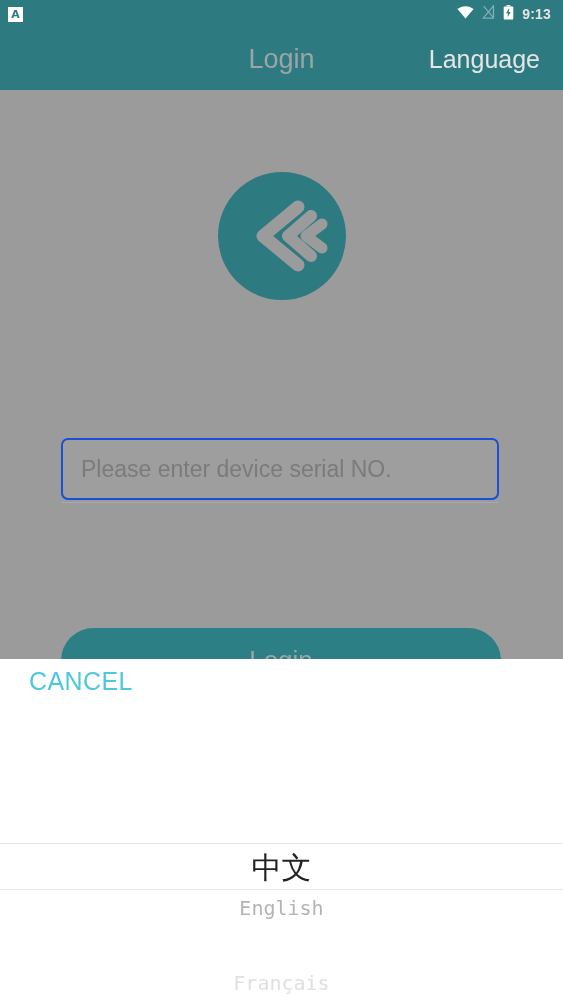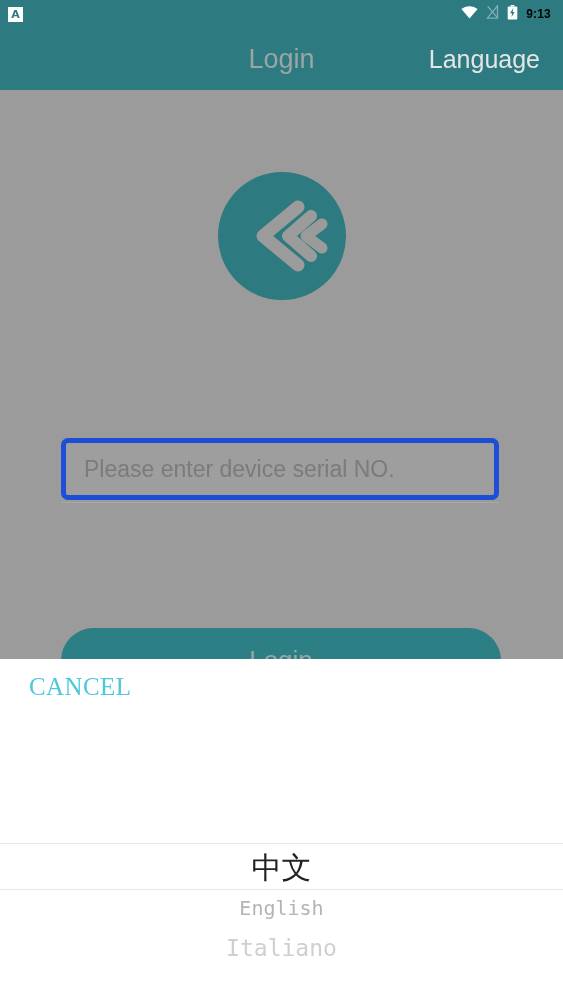--- a/index.html
+++ b/index.html
@@ -20,21 +20,21 @@
   }
   .sb-left { display:flex; align-items:center; gap:6px; }
   .notif-icon {
     width:15px; height:15px; background:#ffffff;
     display:flex; align-items:center; justify-content:center;
     font-size:11px; font-weight:bold; color:#2d7a80;
     line-height:1; font-family:"DejaVu Sans", sans-serif;
   }
   .sb-right { display:flex; align-items:center; gap:8px; }
   .sb-time {
-    color:#000000; font-size:12px; font-weight:bold;
+    color:#e5e5e5; font-size:14px; font-weight:bold;
     font-family:"Liberation Sans", sans-serif; letter-spacing:0.2px;
   }
   .ic { display:block; }
 
   
   .appbar {
     position:absolute; left:0; top:28px; width:563px; height:62px;
     background:#2d7a80;
     display:flex; align-items:center;
   }
@@ -57,21 +57,21 @@
     position:absolute; left:0; right:0; top:82px;
     display:flex; justify-content:center;
   }
   .logo {
     width:128px; height:128px; border-radius:50%;
     background:#2d7a80;
     display:flex; align-items:center; justify-content:center;
   }
   .serial-field {
     position:absolute; left:61px; top:348px; width:438px; height:62px;
-    border:5px solid #1d4ed8; border-radius:7px;
+    border:2px solid #1d4ed8; border-radius:7px;
     background:rgba(255,255,255,0.04);
     display:flex; align-items:center; padding:0 18px;
   }
   .serial-field .ph {
     font-size:23px; color:#7b7b7b; font-weight:400;
     white-space:nowrap;
   }
   .field-underline {
     position:absolute; left:61px; top:412px; width:438px; height:1px;
     background:#a8a8a8;
@@ -86,24 +86,24 @@
 
   
   .sheet {
     position:absolute; left:0; top:659px; width:563px; height:343px;
     background:#ffffff;
   }
   .sheet-actions {
     position:absolute; left:0; top:0; width:563px; height:80px;
   }
   .btn-flat {
-    position:absolute; top:14px;
+    position:absolute; top:8px;
     font-size:25px; font-weight:400; letter-spacing:0.4px;
     color:#4cc8dc; background:none; border:none; cursor:pointer;
-    font-family:Liberation Serif, serif;
+    font-family:Liberation Sans, sans-serif;
   }
   .btn-cancel { left:29px; }
   .btn-affirm { right:30px; }
 
   
   .picker {
     position:absolute; left:0; top:145px; width:563px; height:198px;
     overflow:hidden;
   }
   .picker-sep {
@@ -190,18 +190,18 @@
     <div class="sheet-actions">
       <button class="btn-flat btn-cancel">CANCEL</button>
     </div>
 
     <div class="picker">
       <div class="picker-sep sep-top"></div>
       <div class="picker-sep sep-bottom"></div>
 
       <div class="picker-item pi-selected">中文</div>
       <div class="picker-item pi-1">English</div>
-      <div class="picker-item pi-2">Italiano</div>
+      <div class="picker-item pi-3">Français</div>
       <div class="picker-item pi-4">Deutsch</div>
     </div>
   </div>
 
 </div>
 
 </body></html>

